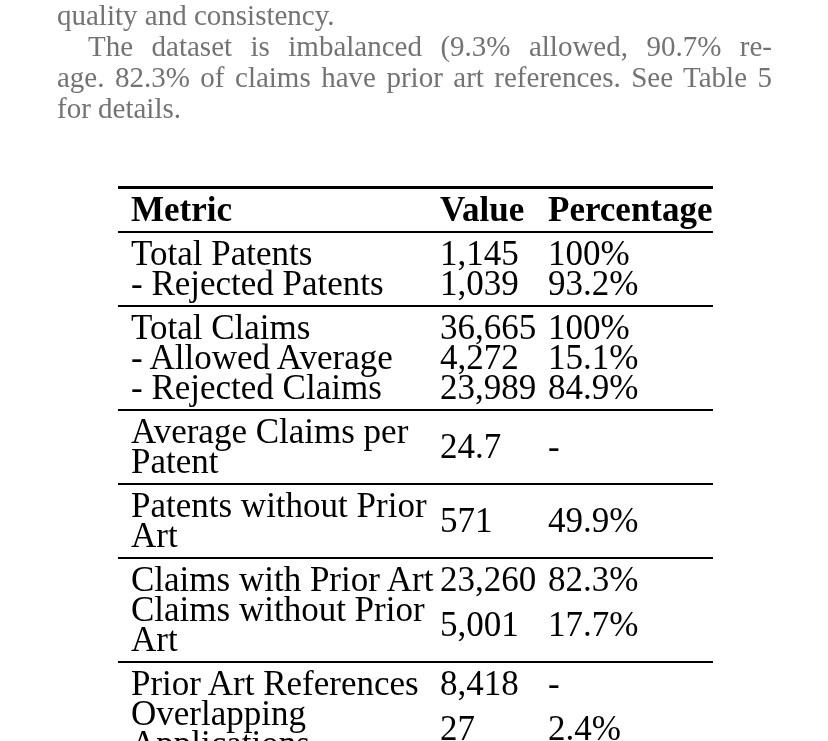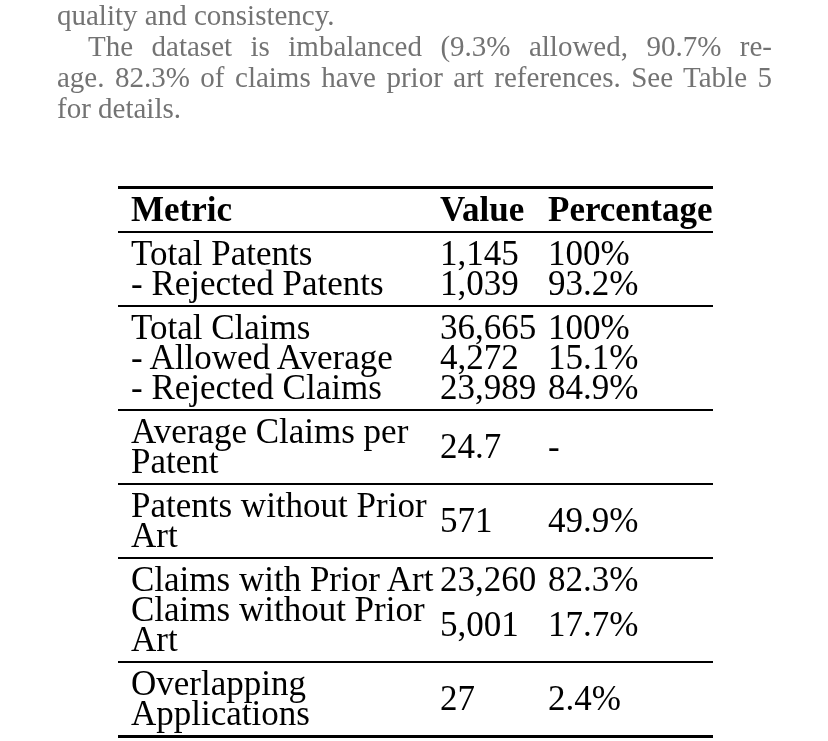--- a/index.html
+++ b/index.html
@@ -156,20 +156,25 @@
       </tr>
       <tr>
         <td class="cell-metric">Claims without Prior Art</td>
         <td class="cell-num">5,001</td>
         <td class="cell-num">17.7%</td>
       </tr>
     </tbody>
 
     <tbody>
       <tr>
+        <td class="cell-metric">Prior Art References</td>
+        <td class="cell-num">8,418</td>
+        <td class="cell-num">-</td>
+      </tr>
+      <tr>
         <td class="cell-metric">Overlapping Applications</td>
         <td class="cell-num">27</td>
         <td class="cell-num">2.4%</td>
       </tr>
     </tbody>
   </table>
 
 </div>
 
 </body></html>

